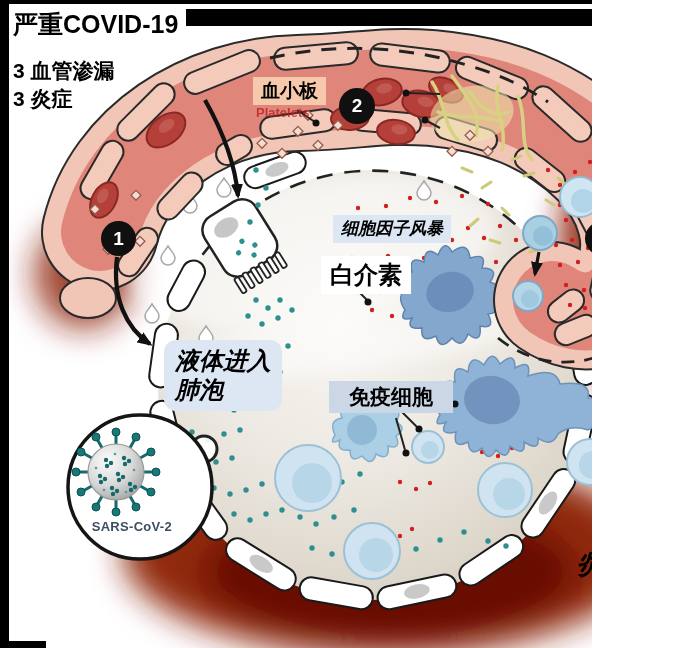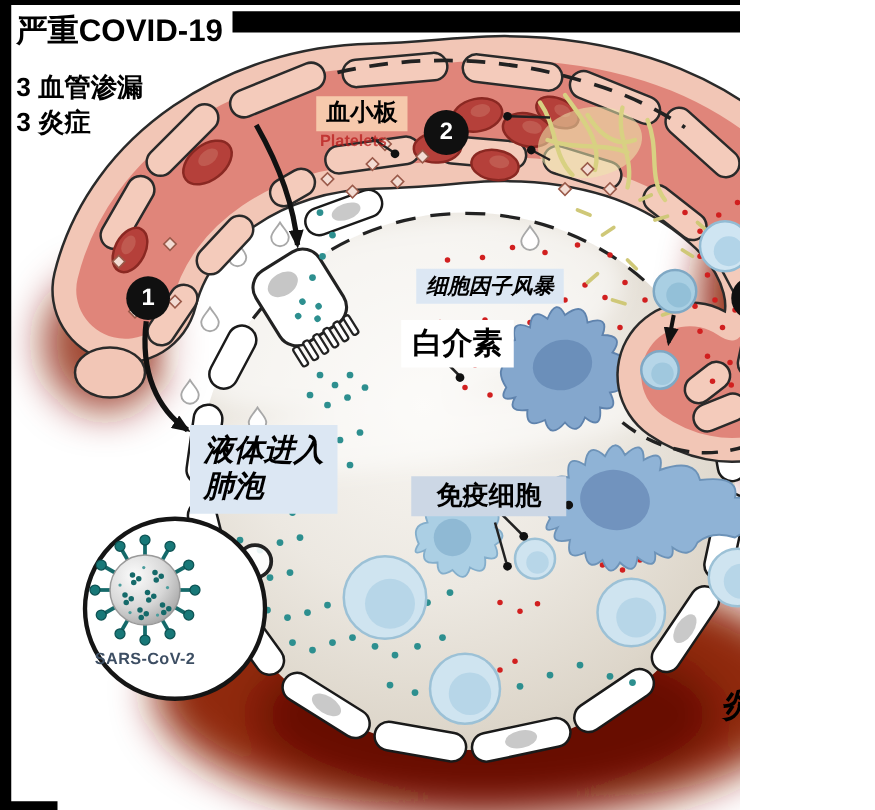--- a/index.html
+++ b/index.html
@@ -9,21 +9,21 @@
   .frame{position:absolute;background:#000;}
   .lbl{position:absolute;font-weight:700;color:#000;line-height:1.15;white-space:nowrap;}
   .peach{background:#f6c9ac;padding:3px 8px;text-align:center;}
   .blue{background:#dce7f3;padding:4px 8px;font-style:italic;}
   .whitebox{background:#ffffff;padding:5px 9px;}
   .badge{position:absolute;width:35px;height:35px;border-radius:50%;background:#101010;
          color:#fff;font-weight:700;font-size:19px;display:flex;align-items:center;justify-content:center;}
   #title{position:absolute;left:13px;top:6px;font-size:25px;font-weight:700;color:#000;background:#fff;padding:2px 6px 2px 0;}
   #legend{position:absolute;left:13px;top:57px;font-size:21px;font-weight:700;color:#000;line-height:28px;}
   #fluid-label{white-space:pre-line;font-size:24px;line-height:1.22;padding:6px 11px;}
-  #virus-name{position:absolute;left:60px;top:519px;width:112px;text-align:center;
+  #virus-name{position:absolute;left:60px;top:519px;width:112px;text-align:right;
               font-size:13px;font-weight:700;color:#3d4e63;letter-spacing:.3px;}
   #inflammation-label{font-size:26px;}
   #platelets-en{position:absolute;left:256px;top:105px;font-size:13px;font-weight:700;
                 color:#b91c1c;opacity:.75;}
 </style>
 </head>
 <body>
 
 <div id="stage">
 
@@ -608,19 +608,19 @@
 </div>
 
 <div class="badge" style="left:101px;top:221px;">1</div>
 <div class="badge" style="left:339px;top:88px;width:36px;height:36px;">2</div>
 <div class="badge" style="left:585px;top:221px;">3</div>
 
 <div id="platelets-en">Platelets</div>
 <div class="lbl peach" style="left:253px;top:77px;font-size:19px;">血小板</div>
 <div class="lbl blue" style="left:333px;top:215px;font-size:17px;">细胞因子风暴</div>
 <div class="lbl whitebox" style="left:321px;top:256px;font-size:24px;">白介素</div>
-<div class="lbl blue" id="fluid-label" style="left:152px;top:340px;">液体进入
+<div class="lbl blue" id="fluid-label" style="left:164px;top:340px;border-radius:12px;">液体进入
 肺泡</div>
 <div class="lbl" style="left:329px;top:381px;font-size:21px;background:#ccd7e5;padding:4px 20px;">免疫细胞</div>
 <div id="virus-name">SARS-CoV-2</div>
 <div class="lbl" id="inflammation-label" style="left:578px;top:550px;">炎症</div>
 
 </div>
 
 </body></html>

